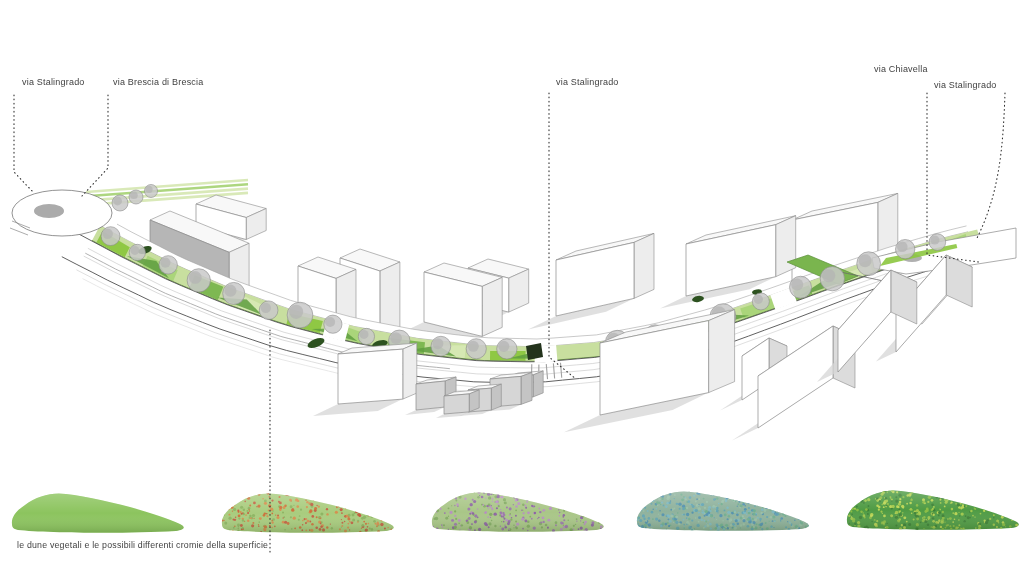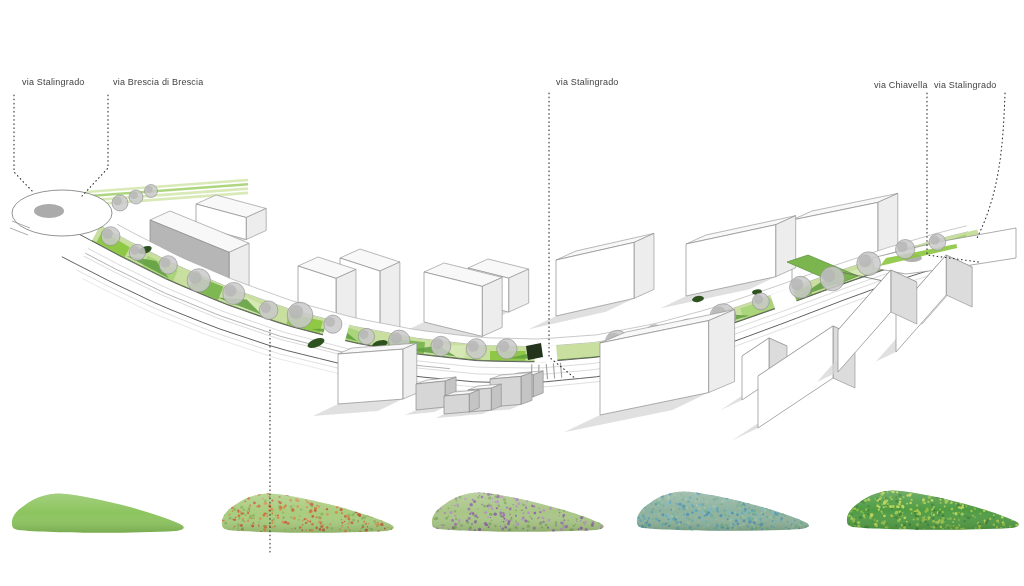--- a/index.html
+++ b/index.html
@@ -1946,15 +1946,16 @@
         <path d="M549 93 L549 357 L576 379" fill="none" stroke="#2e2e2e" stroke-width="1.1" stroke-dasharray="0.7 3.4" stroke-linecap="round"></path>
         <path d="M927 93 L927 255 L979 262" fill="none" stroke="#2e2e2e" stroke-width="1.1" stroke-dasharray="0.7 3.4" stroke-linecap="round"></path>
         <path d="M1005 93 C1003 150 999 195 976 240" fill="none" stroke="#2e2e2e" stroke-width="1.1" stroke-dasharray="0.7 3.4" stroke-linecap="round"></path>
         <path d="M270 330 L270 552" fill="none" stroke="#2e2e2e" stroke-width="1.1" stroke-dasharray="0.7 3.4" stroke-linecap="round"></path>
       </g>
   </svg>
 
   <div class="lbl" style="left:22px;top:77px">via Stalingrado</div>
   <div class="lbl" style="left:113px;top:77px">via Brescia di Brescia</div>
   <div class="lbl" style="left:556px;top:77px">via Stalingrado</div>
-  <div class="lbl" style="left:874px;top:80px">via Chiavella</div>
+  <div class="lbl" style="left:874px;top:64px">via Chiavella</div>
   <div class="lbl" style="left:934px;top:80px">via Stalingrado</div>
+  <div class="caption">le dune vegetali e le possibili differenti cromie della superficie</div>
 </div>
 
 </body></html>

